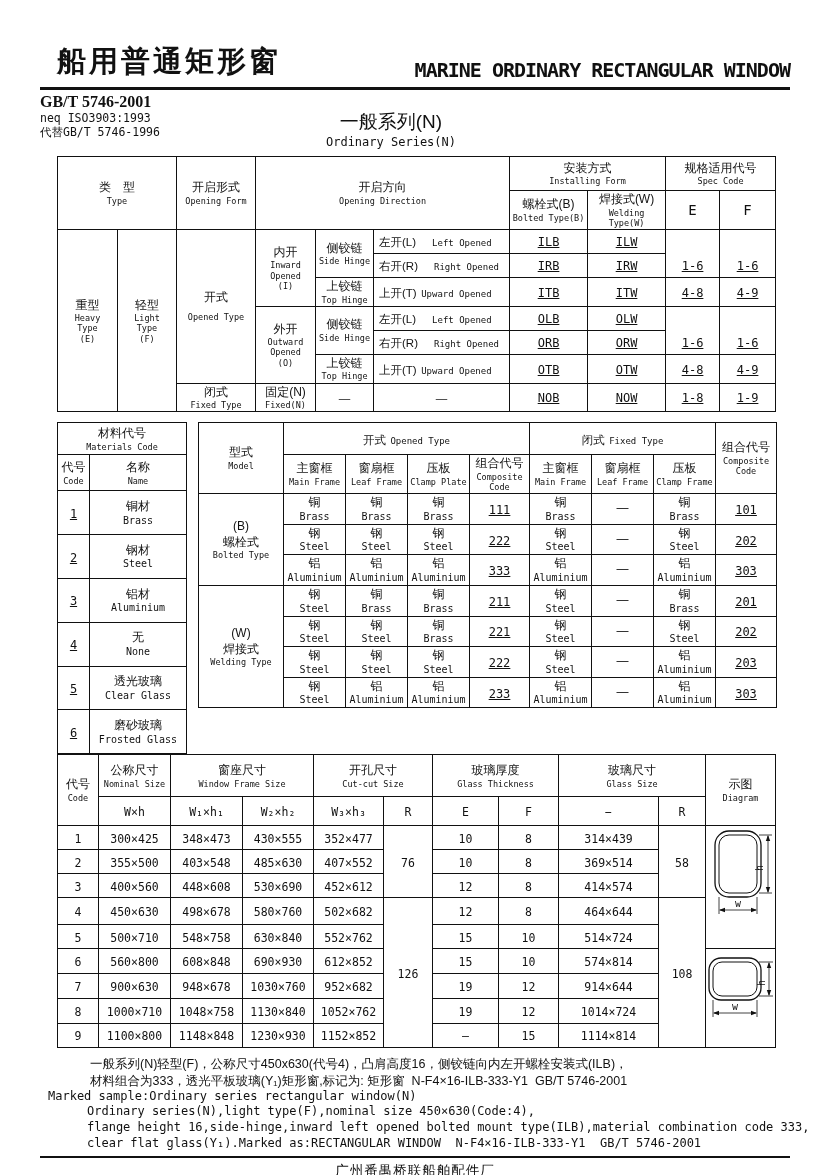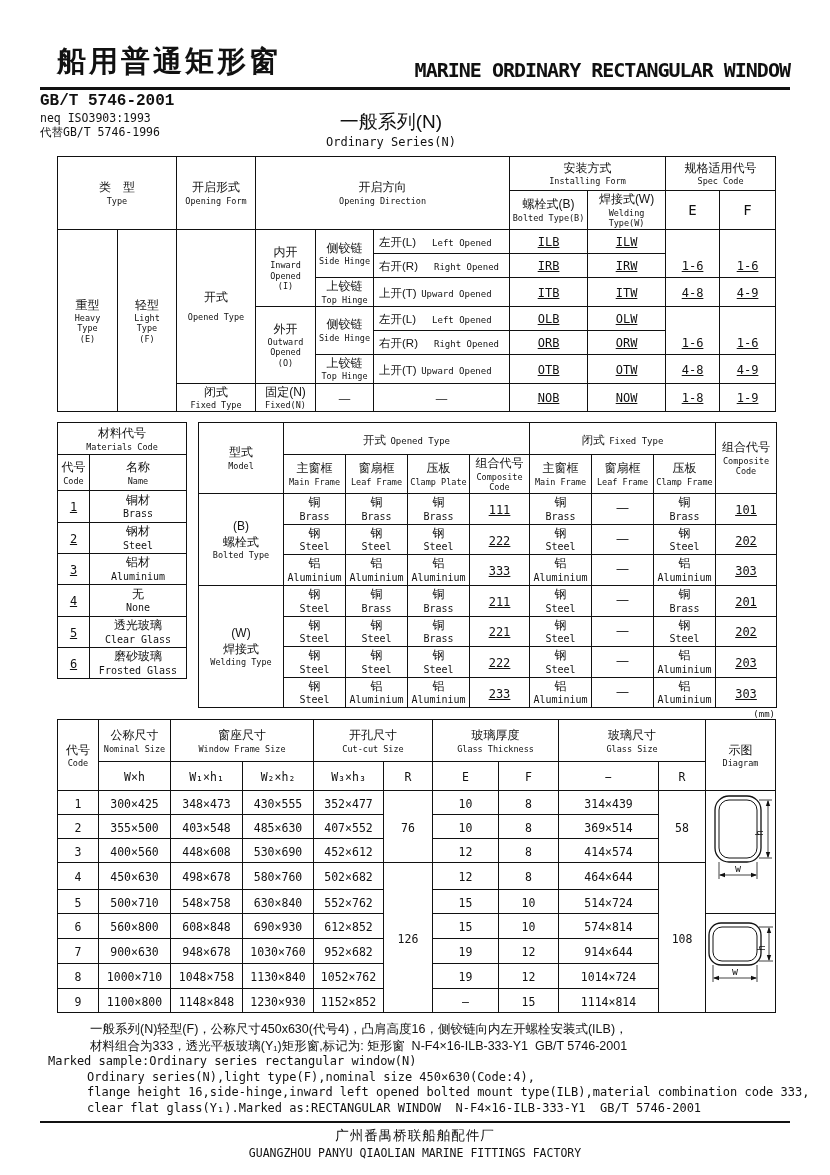--- a/index.html
+++ b/index.html
@@ -3,21 +3,21 @@
 <meta charset="utf-8">
 <style>
   html,body{margin:0;padding:0;background:#fff;}
   body{width:830px;height:1175px;color:#111;font-family:"Liberation Sans","DejaVu Sans",sans-serif;position:relative;overflow:hidden;}
   .page{padding:42px 40px 0 40px;}
   
   .title-row{display:flex;justify-content:space-between;align-items:flex-end;border-bottom:3px solid #111;padding:0 0 5px 17px;}
   .title-cn{font-size:29px;font-weight:bold;letter-spacing:3px;}
   .title-en{font-size:20px;font-weight:bold;font-family:"DejaVu Sans Mono",monospace;letter-spacing:-1px;}
   .std-block{position:relative;height:56px;margin-top:3px;}
-  .std-main{font-size:16px;font-weight:bold;font-family:Liberation Mono, monospace;line-height:1.1;}
+  .std-main{font-size:16px;font-weight:bold;font-family:Liberation Serif, serif;line-height:1.1;}
   .std-sub{font-size:11.5px;font-family:"DejaVu Sans Mono",monospace;line-height:1.25;}
   .series{position:absolute;left:12px;right:60px;top:16px;text-align:center;}
   .series-cn{font-size:19px;display:block;}
   .series-en{font-size:12px;display:block;font-family:"DejaVu Sans Mono",monospace;}
   
   table{border-collapse:collapse;table-layout:fixed;}
   .grid td{border:1px solid #111;text-align:center;vertical-align:middle;padding:1px 2px;overflow:hidden;}
   .cn{display:block;font-size:12px;line-height:1.3;white-space:pre-line;}
   .en{display:block;font-size:8.5px;line-height:1.2;white-space:pre-line;font-family:"DejaVu Sans Mono",monospace;}
   .en10{font-size:10px;}
@@ -29,21 +29,21 @@
   .dir{text-align:left !important;padding-left:5px !important;}
   .vb{vertical-align:bottom !important;padding-bottom:3px !important;}
   .gap-top{margin-top:7px;}
   
   .t1{width:718px;height:233px;margin:7px 0 0 17px;}
   .t1 thead tr:first-child{height:34px;}
   .t1 thead tr:last-child{height:26px;}
   .t1 tbody tr{height:24px;}
   
   .t2row{display:flex;margin:10px 0 0 17px;align-items:stretch;}
-  .t2m{width:129px;height:257px;}
+  .t2m{width:129px;height:332px;}
   .t2{width:578px;height:280px;margin-left:11px;}
   .t2m thead tr:first-child,.t2 thead tr:first-child{height:32px;}
   .t2m thead tr:last-child,.t2 thead tr:last-child{height:36px;}
   .t2 tbody tr{height:30px;}
   .mm-note{width:735px;text-align:right;font-size:9px;font-family:"DejaVu Sans Mono",monospace;height:10px;margin-top:1px;}
   
   .t3{width:718px;height:290px;margin:0 0 0 17px;}
   .t3 thead tr:first-child{height:42px;}
   .t3 thead tr:last-child{height:29px;}
   .t3 tbody tr{height:24px;}
@@ -556,21 +556,20 @@
           <td>
               <span class="cn">铝</span>
               <span class="en en10">Aluminium</span>
             </td>
           <td><span class="code">303</span></td>
         </tr>
       </tbody>
     </table>
   </div>
 
-  <div class="mm-note">(mm)</div>
 
   <table class="grid t3">
     <colgroup>
         <col style="width:41px">
         <col style="width:72px">
         <col style="width:72px">
         <col style="width:71px">
         <col style="width:70px">
         <col style="width:49px">
         <col style="width:66px">

